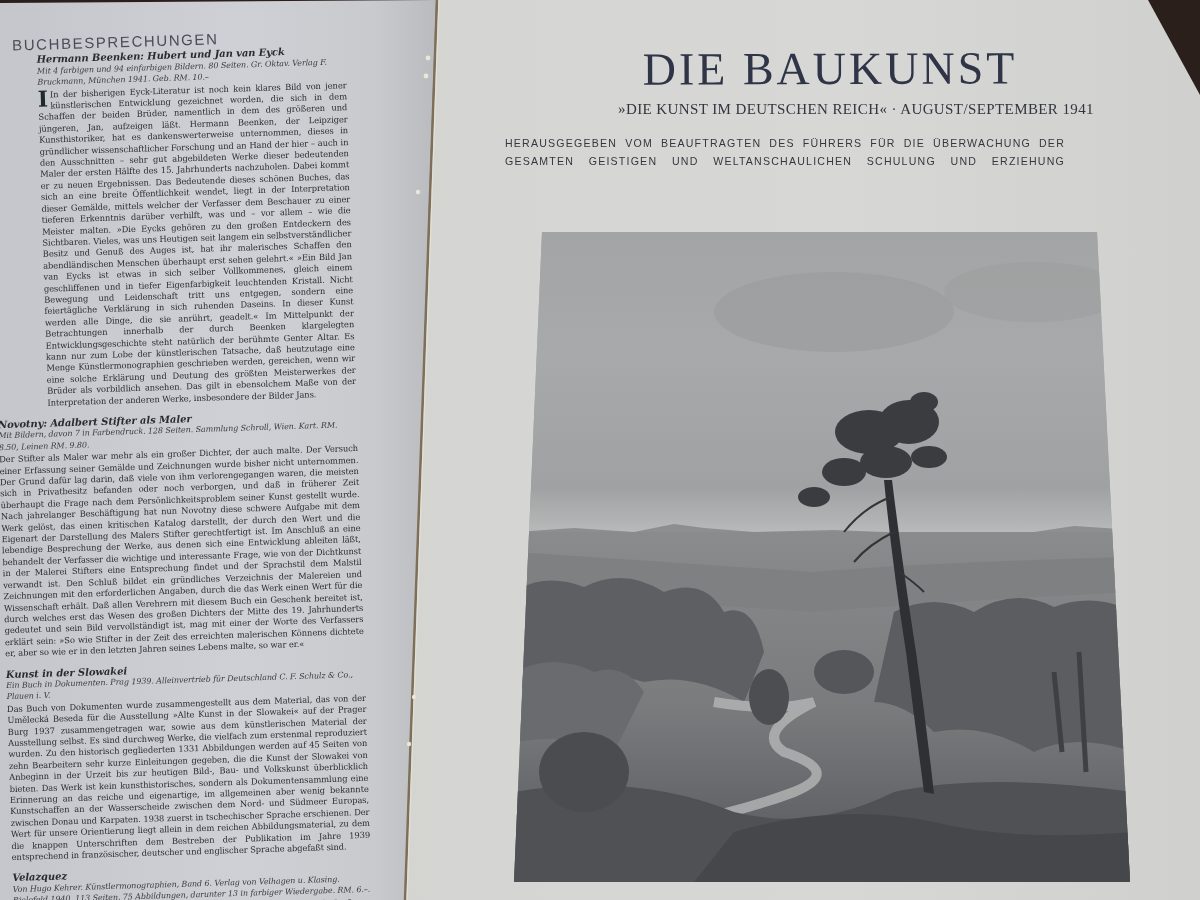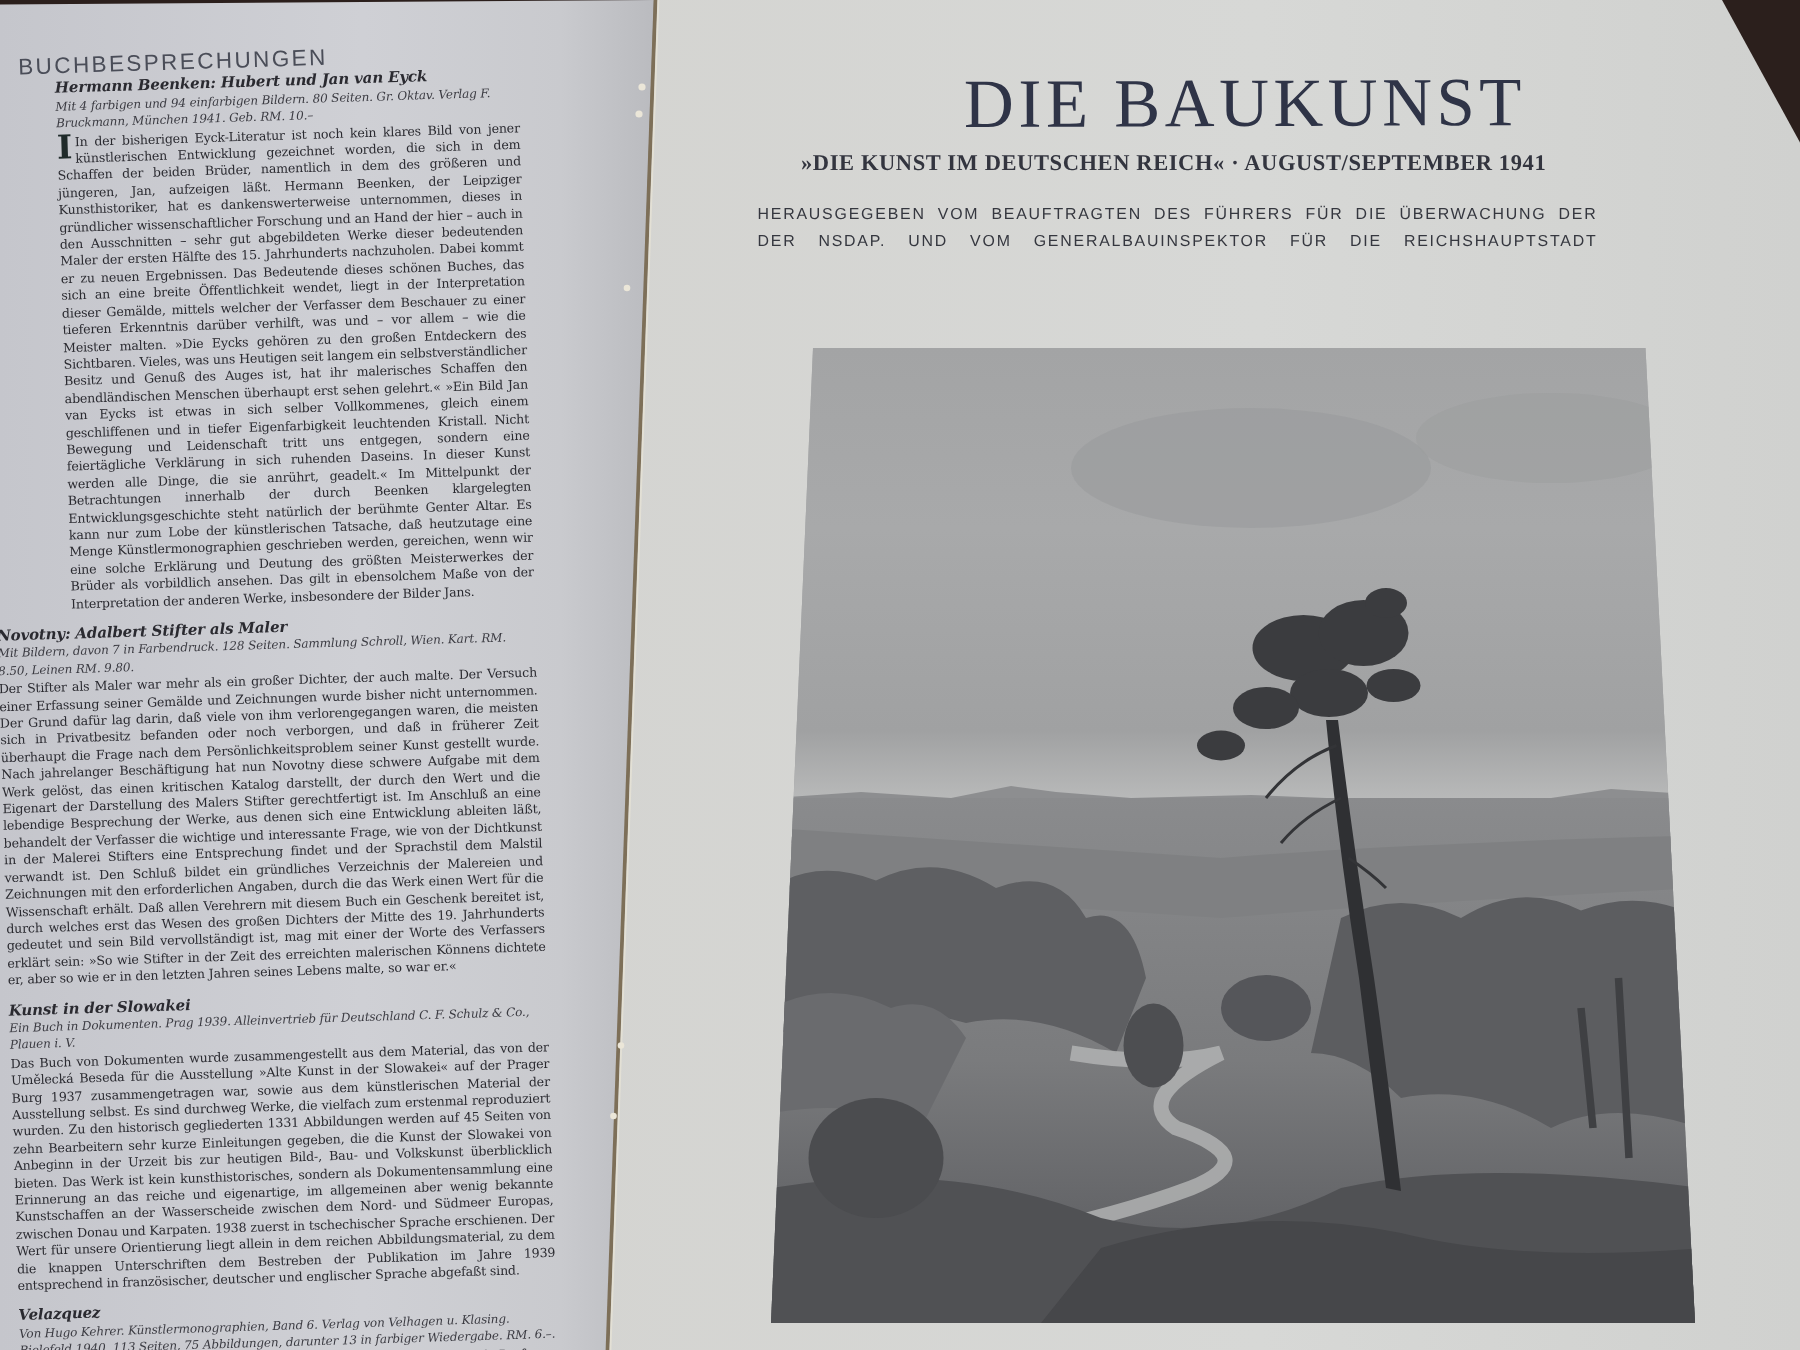--- a/index.html
+++ b/index.html
@@ -51,23 +51,23 @@
       clip-path: polygon(436px 0, 1148px 0, 1200px 95px, 1200px 900px, 405px 900px);
     }
     .masthead {
       position: absolute; left: 560px; top: 42px; width: 540px; text-align: center;
       color: #2f3447;
       font-family: "Liberation Serif", serif;
       font-size: 46px; letter-spacing: 3px; font-weight: normal;
       transform: rotate(-0.2deg);
     }
     .subtitle {
-      position: absolute; left: 534px; top: 101px; width: 560px; text-align: left;
+      position: absolute; left: 534px; top: 101px; width: 560px; text-align: right;
       color: #33353f; font-family: "Liberation Serif", serif;
-      font-size: 15px; letter-spacing: 0.4px; font-weight: bold;
+      font-size: 15px; letter-spacing: 0.4px;
     }
     .publisher {
       position: absolute; left: 505px; top: 135px; width: 560px;
       color: #35373f; font-family: "Liberation Sans", sans-serif;
       font-size: 10.6px; letter-spacing: 1.2px; line-height: 17.5px;
       text-align: justify; text-align-last: justify;
     }
 
     
     .illustration {
@@ -112,21 +112,21 @@
       <div class="review-body">Die Monographie des Spaniers Velazquez, die seinerzeit von H. Knackfuß, Professor an der Kunstakademie und Herausgeber der allbekannten Monographien, verfaßt wurde, hatte sich durch ihre ansprechende Art viele Freunde erworben. Die angezeigte Neuauflage ist mit neuen Bildern ausgestattet und verbessert, die dank der neuen Ergebnisse der kunstwissenschaftlichen Forschung der bekannte Münchener Kunsthistoriker Hugo Kehrer gibt ihr ein ausgezeichnetes Geleitwort: die reife und ganz große Offenbarung eines Naturalismus, so wie er nur im malerischen Spanien im XVII. Jahrhundert historisch möglich und notwendig war.« »Seine Vornehmheit und sein Naturalismus sind von keinem anderen auch nur ganz von ferne wieder erreicht.« Den Urteilen der Kunsthistoriker am Anfang und Ende des schönen Buches ist der Weg seiner naturalistischen Malerei in ihrer Erdgebundenheit und mit ihrem höfischen Charakter werden in der historischen Abfolge seines Lebens in diesem Bande erklärt.</div>
     </div>
   </div>
 </div>
 
 <div class="right-page">
   <h1 class="masthead">DIE BAUKUNST</h1>
   <div class="subtitle">»DIE KUNST IM DEUTSCHEN REICH« · AUGUST/SEPTEMBER 1941</div>
   <div class="publisher">
     <div>HERAUSGEGEBEN VOM BEAUFTRAGTEN DES FÜHRERS FÜR DIE ÜBERWACHUNG DER</div>
-    <div>DER NSDAP. UND VOM GENERALBAUINSPEKTOR FÜR DIE REICHSHAUPTSTADT</div>
+    <div>GESAMTEN GEISTIGEN UND WELTANSCHAULICHEN SCHULUNG UND ERZIEHUNG</div>
   </div>
 
   <div class="illustration">
     <svg width="620" height="650" viewBox="0 0 620 650">
       <defs>
         <linearGradient id="sky" x1="0" y1="0" x2="0" y2="1">
           <stop offset="0" stop-color="#a3a4a5"></stop>
           <stop offset="0.4" stop-color="#a8a9aa"></stop>
           <stop offset="0.85" stop-color="#a0a1a2"></stop>
           <stop offset="1" stop-color="#b8b9b9"></stop>

